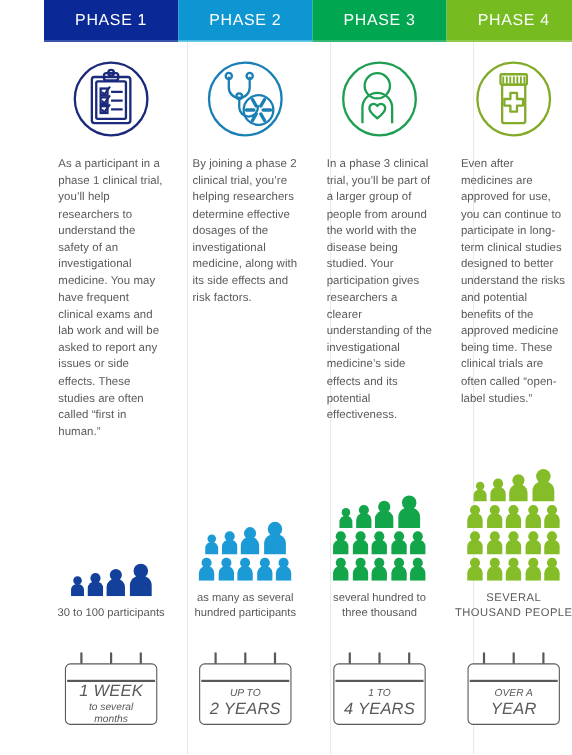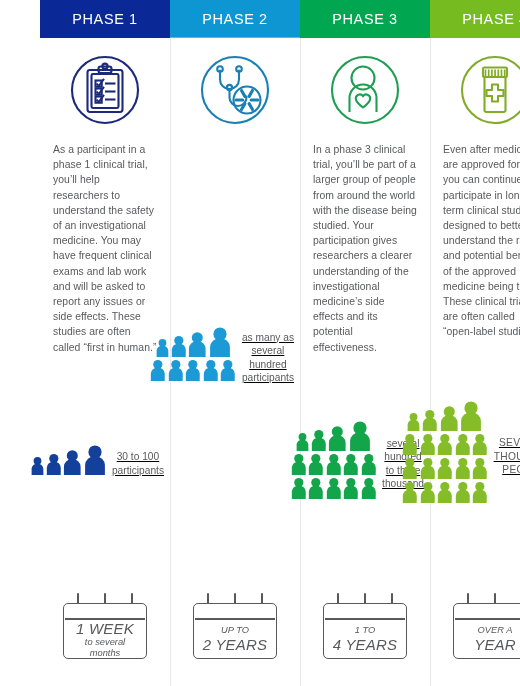--- a/index.html
+++ b/index.html
@@ -64,24 +64,24 @@
     padding: 0 13px 0 13px;
     font-size: 10.4px;
     line-height: 15.2px;
     color: #58595b;
     letter-spacing: 0.05px;
   }
   
   .people-block {
     flex: 1 1 auto;
     display: flex;
+    flex-direction: column;
     justify-content: flex-end;
     align-items: center;
     padding-bottom: 2px;
-    text-decoration: underline;
   }
   .people-rows {
     display: flex;
     flex-direction: column;
     align-items: center;
     gap: 2px;
   }
   .people-row {
     display: flex;
     align-items: flex-end;
@@ -259,20 +259,21 @@
     <circle cx="30.5" cy="33.5" r="2.6"></circle>
     <circle cx="48" cy="46" r="13.5"></circle>
     <line x1="52.20" y1="46.00" x2="59.00" y2="46.00" stroke-width="3.1" stroke-linecap="round"></line>
           <line x1="50.10" y1="49.64" x2="53.50" y2="55.53" stroke-width="3.1" stroke-linecap="round"></line>
           <line x1="45.90" y1="49.64" x2="42.50" y2="55.53" stroke-width="3.1" stroke-linecap="round"></line>
           <line x1="43.80" y1="46.00" x2="37.00" y2="46.00" stroke-width="3.1" stroke-linecap="round"></line>
           <line x1="45.90" y1="42.36" x2="42.50" y2="36.47" stroke-width="3.1" stroke-linecap="round"></line>
           <line x1="50.10" y1="42.36" x2="53.50" y2="36.47" stroke-width="3.1" stroke-linecap="round"></line>
   </svg>
     </div>
+    <div class="body-copy">By joining a phase 2 clinical trial, you’re helping researchers determine effective dosages of the investigational medicine, along with its side effects and risk factors.</div>
     <div class="people-block">
       <div class="people-rows">
           <div class="people-row">
             <svg class="person" width="13.0" height="19.0" viewBox="0 0 13.0 19.0" fill="#1b9ad6">
     <circle cx="6.5" cy="4.8" r="3.9"></circle>
     <path d="M0.6,19.0 L0.6,12.5 a5.9,5.4 0 0 1 11.7,0 L12.4,19.0 Z"></path>
   </svg>
             <svg class="person" width="15.5" height="22.0" viewBox="0 0 15.5 22.0" fill="#1b9ad6">
     <circle cx="7.8" cy="5.6" r="4.6"></circle>
     <path d="M0.8,22.0 L0.8,14.8 a7.0,6.4 0 0 1 14.0,0 L14.7,22.0 Z"></path>

